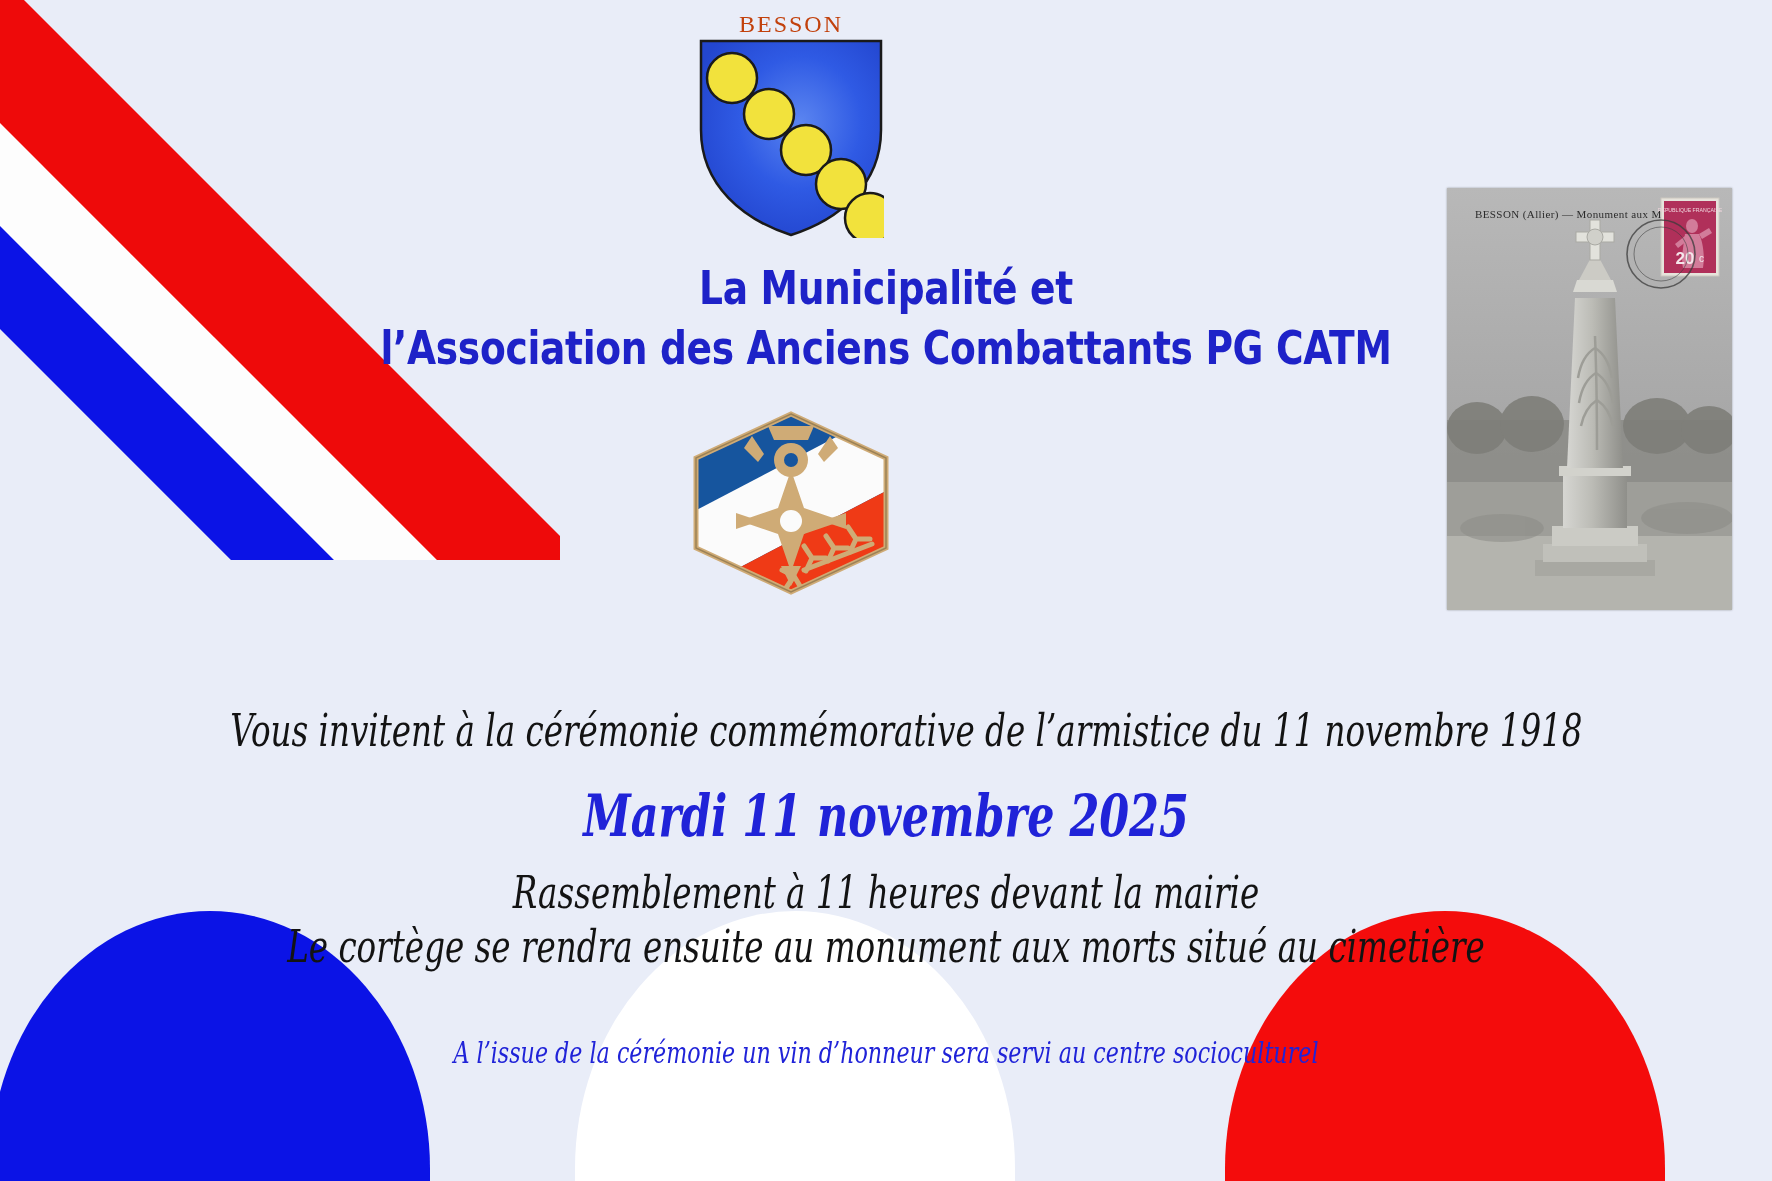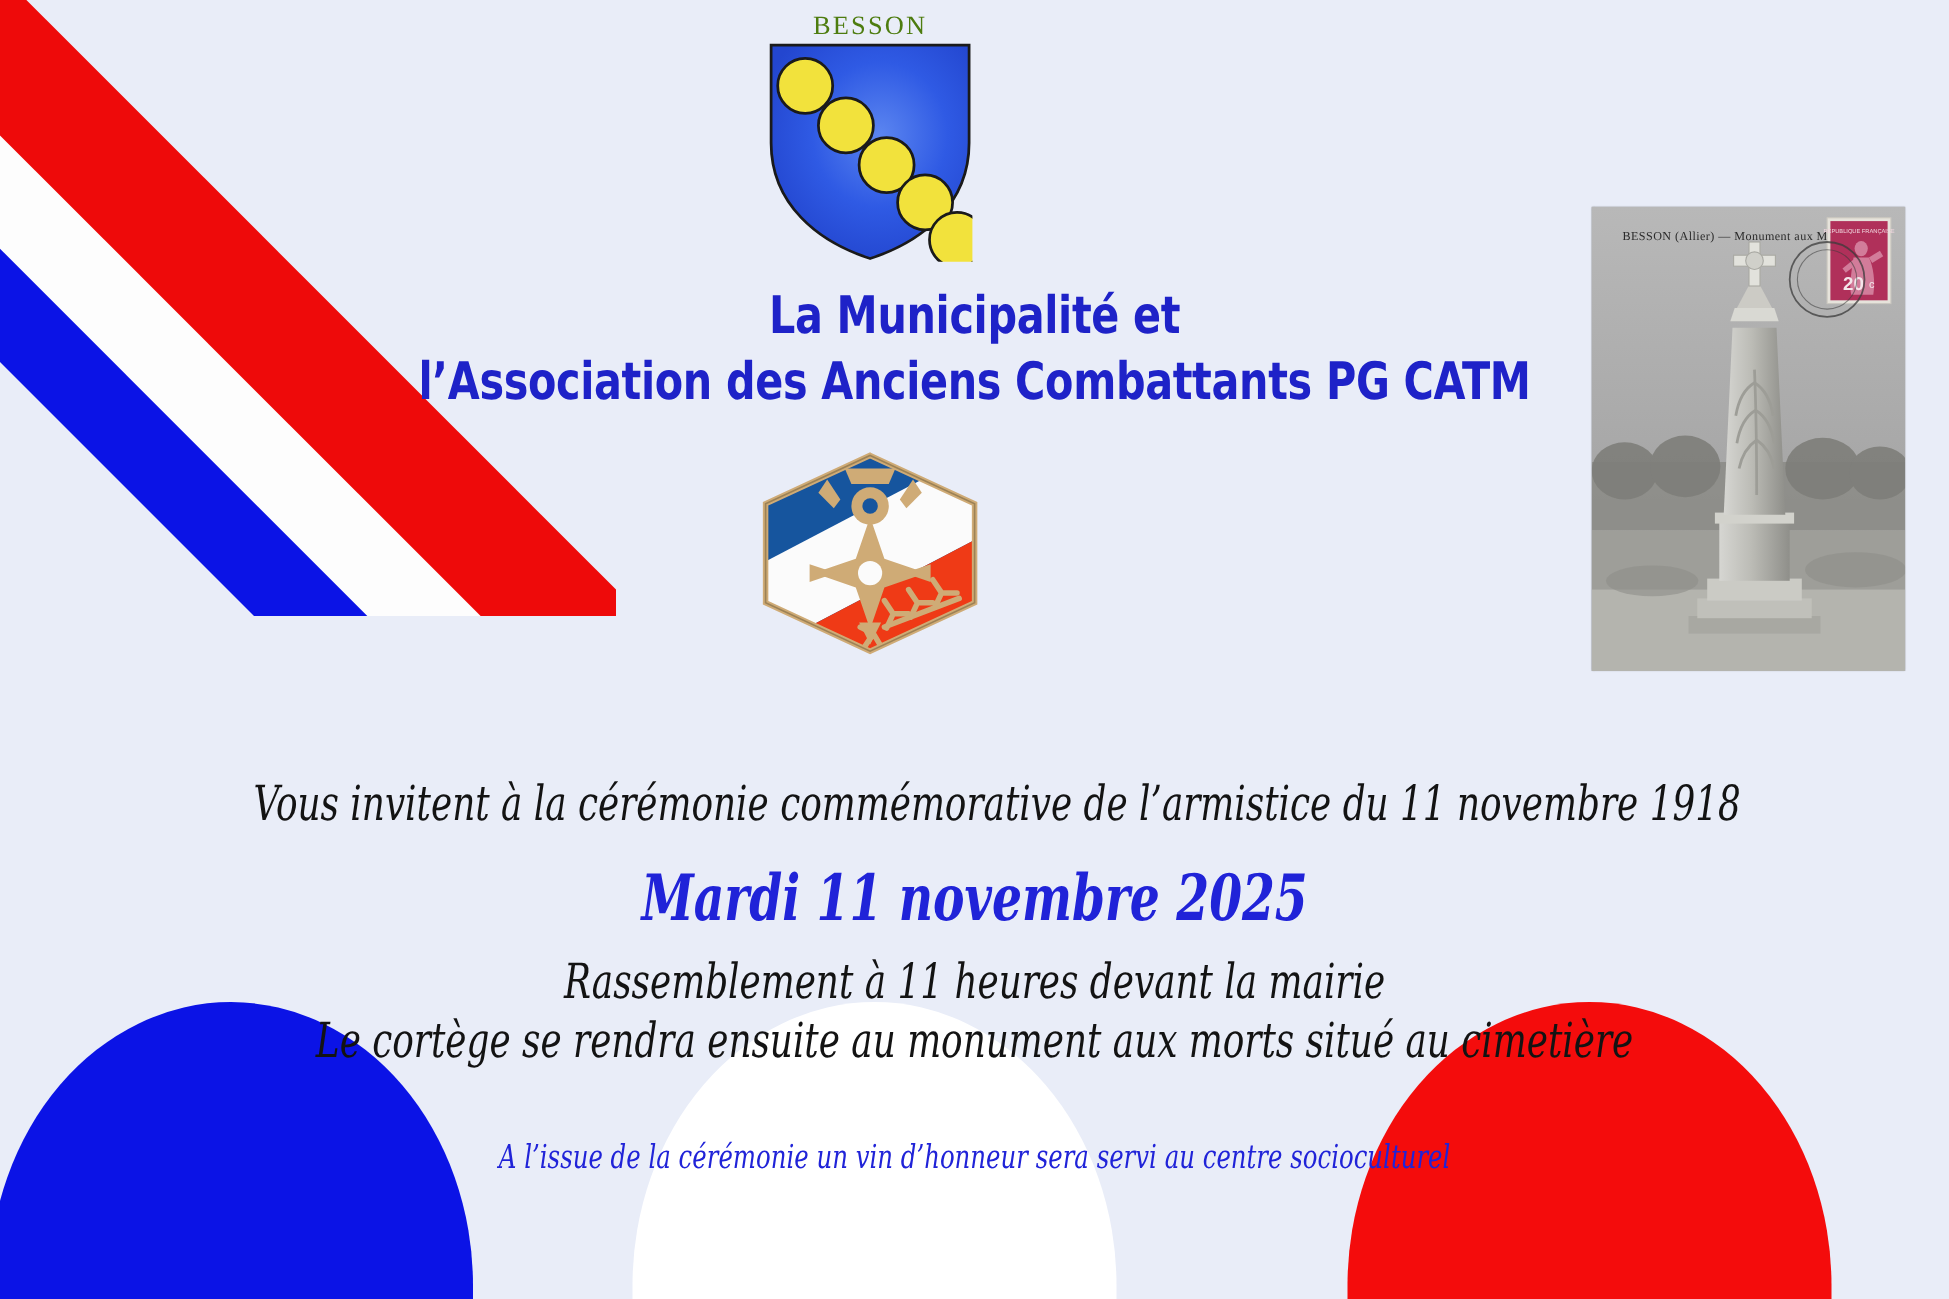--- a/index.html
+++ b/index.html
@@ -55,21 +55,21 @@
     position: absolute;
     top: 4px;
     left: 686px;
     width: 210px;
     text-align: center;
   }
   .crest-name {
     font-family: "Liberation Serif", serif;
     font-size: 34px;
     letter-spacing: 2px;
-    color: #4d7c0f;
+    color: #c2410c;
     line-height: 1;
     font-variant: small-caps;
     text-transform: lowercase;
   }
   .crest-shield { display: block; margin: 0 auto; }
 
   
   .heading {
     position: absolute;
     top: 258px;

